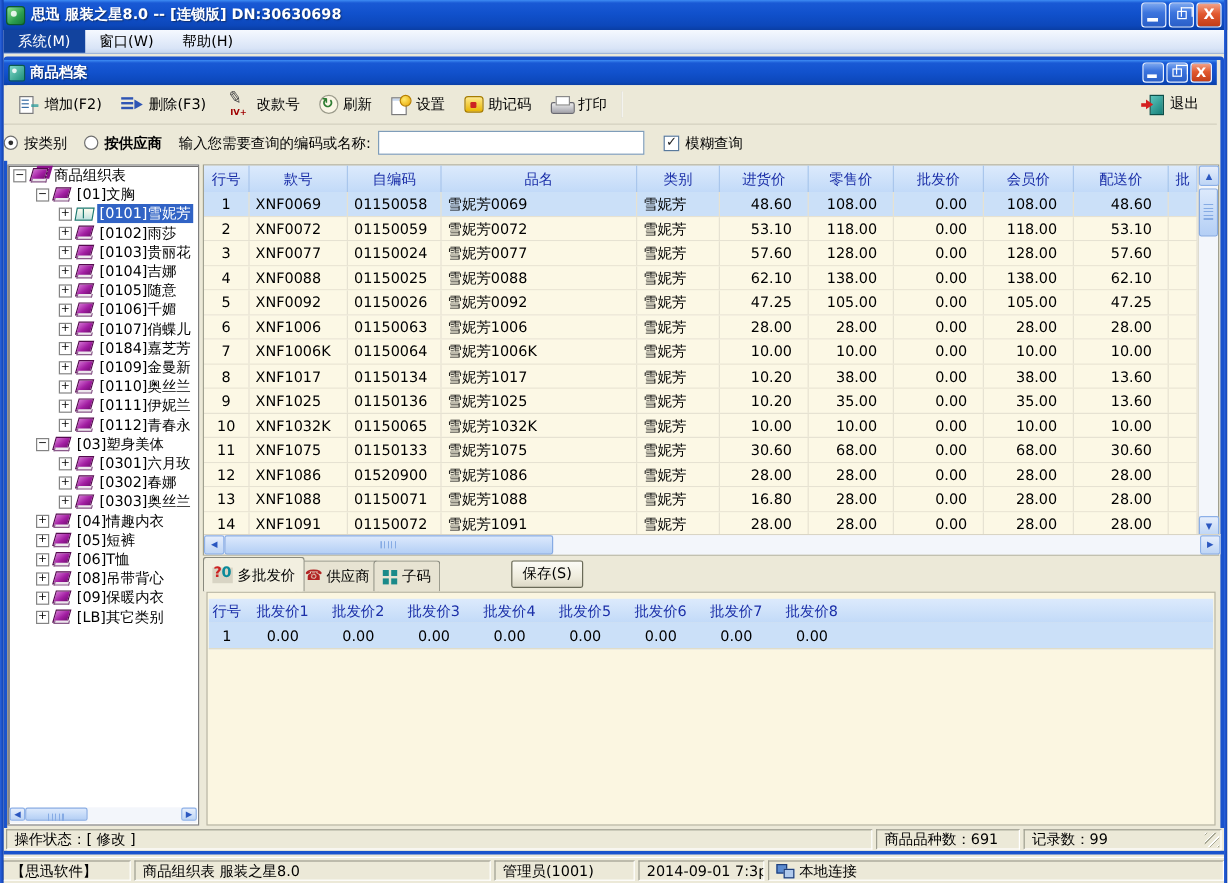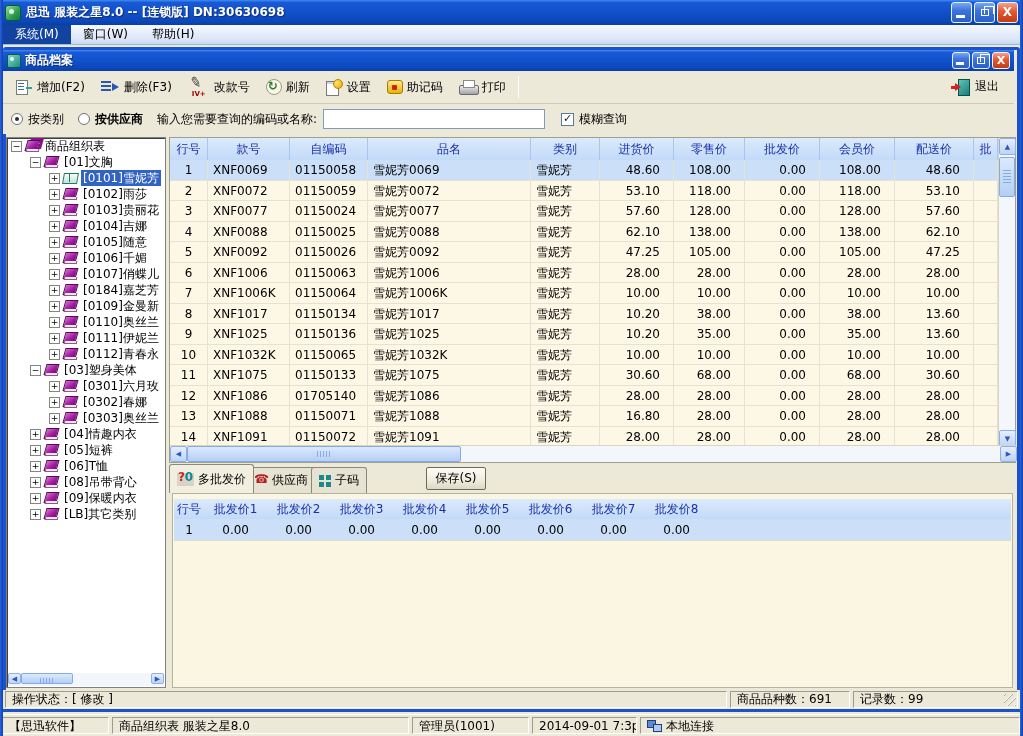--- a/index.html
+++ b/index.html
@@ -72,21 +72,21 @@
   .mnemonic-icon { width:16px; height:14px; border-radius:3px; background:linear-gradient(180deg,#FFE98C,#E8B400); border:1px solid #A67C00; }
   .mnemonic-icon::after { content:''; position:absolute; left:4px; top:4px; width:5px; height:5px; background:#C22; border-radius:1px; }
   .print-icon { width:19px; height:15px; }
   .print-icon::before { content:''; position:absolute; left:0; bottom:0; width:18px; height:8px; border-radius:2px; background:linear-gradient(180deg,#ECECEC,#A2A2AA); border:1px solid #6A6A72; }
   .print-icon::after { content:''; position:absolute; left:4px; top:0; width:10px; height:6px; background:#fff; border:1px solid #8A8A8A; }
   .exit-icon { width:20px; height:16px; background:linear-gradient(#D42020,#D42020) no-repeat 0 7px / 5px 3px; }
   .exit-icon::before { content:''; position:absolute; right:1px; top:0; width:10px; height:15px; background:linear-gradient(135deg,#5BC4BC,#157F78); border:1px solid #0C4F4A; }
   .exit-icon::after { content:''; position:absolute; left:4px; top:4px; border-left:6px solid #D42020; border-top:4px solid transparent; border-bottom:4px solid transparent; }
 
   
-  .filterbar { position:absolute; left:3px; top:104px; width:1011px; height:30px; display:flex; align-items:center; padding-left:8px; background:#ECE9D8; }
+  .filterbar { position:absolute; left:3px; top:104px; width:1011px; height:30px; display:flex; align-items:center; background:#ECE9D8; }
   .radio { width:12px; height:12px; border-radius:50%; background:#fff; border:1px solid #707070; position:relative; flex:none; }
   .radio.sel::after { content:''; position:absolute; inset:3px; border-radius:50%; background:#2E2E2E; }
   .filterbar label { margin:0 14px 0 5px; white-space:nowrap; }
   .lbl-bold { font-weight:bold; }
   .search-label { margin-right:6px; white-space:nowrap; }
   .search-input { width:222px; height:20px; border:1px solid #7F9DB9; background:#fff; font:12px "DejaVu Sans",sans-serif; padding:1px 3px; }
   .checkbox { width:13px; height:13px; background:#fff; border:1px solid #5A7A9C; margin-left:16px; position:relative; flex:none; }
   .checkbox.checked::after { content:'✓'; position:absolute; left:1px; top:-2px; font-size:11px; font-weight:bold; color:#1F1F1F; }
   .fuzzy-label { margin-left:5px; white-space:nowrap; }
 
@@ -559,21 +559,21 @@
           <span class="gc r" style="width: 74px;">30.60</span>
           <span class="gc r" style="width: 71px;">68.00</span>
           <span class="gc r" style="width: 75px;">0.00</span>
           <span class="gc r" style="width: 75px;">68.00</span>
           <span class="gc r" style="width: 79px;">30.60</span>
           <span class="gc c" style="width: 24px;"></span>
         </div>
         <div class="gr">
           <span class="gc c" style="width: 38px;">12</span>
           <span class="gc l" style="width: 82px;">XNF1086</span>
-          <span class="gc l" style="width: 78px;">01705140</span>
+          <span class="gc l" style="width: 78px;">01520900</span>
           <span class="gc l" style="width: 163px;">雪妮芳1086</span>
           <span class="gc l" style="width: 69px;">雪妮芳</span>
           <span class="gc r" style="width: 74px;">28.00</span>
           <span class="gc r" style="width: 71px;">28.00</span>
           <span class="gc r" style="width: 75px;">0.00</span>
           <span class="gc r" style="width: 75px;">28.00</span>
           <span class="gc r" style="width: 79px;">28.00</span>
           <span class="gc c" style="width: 24px;"></span>
         </div>
         <div class="gr">

